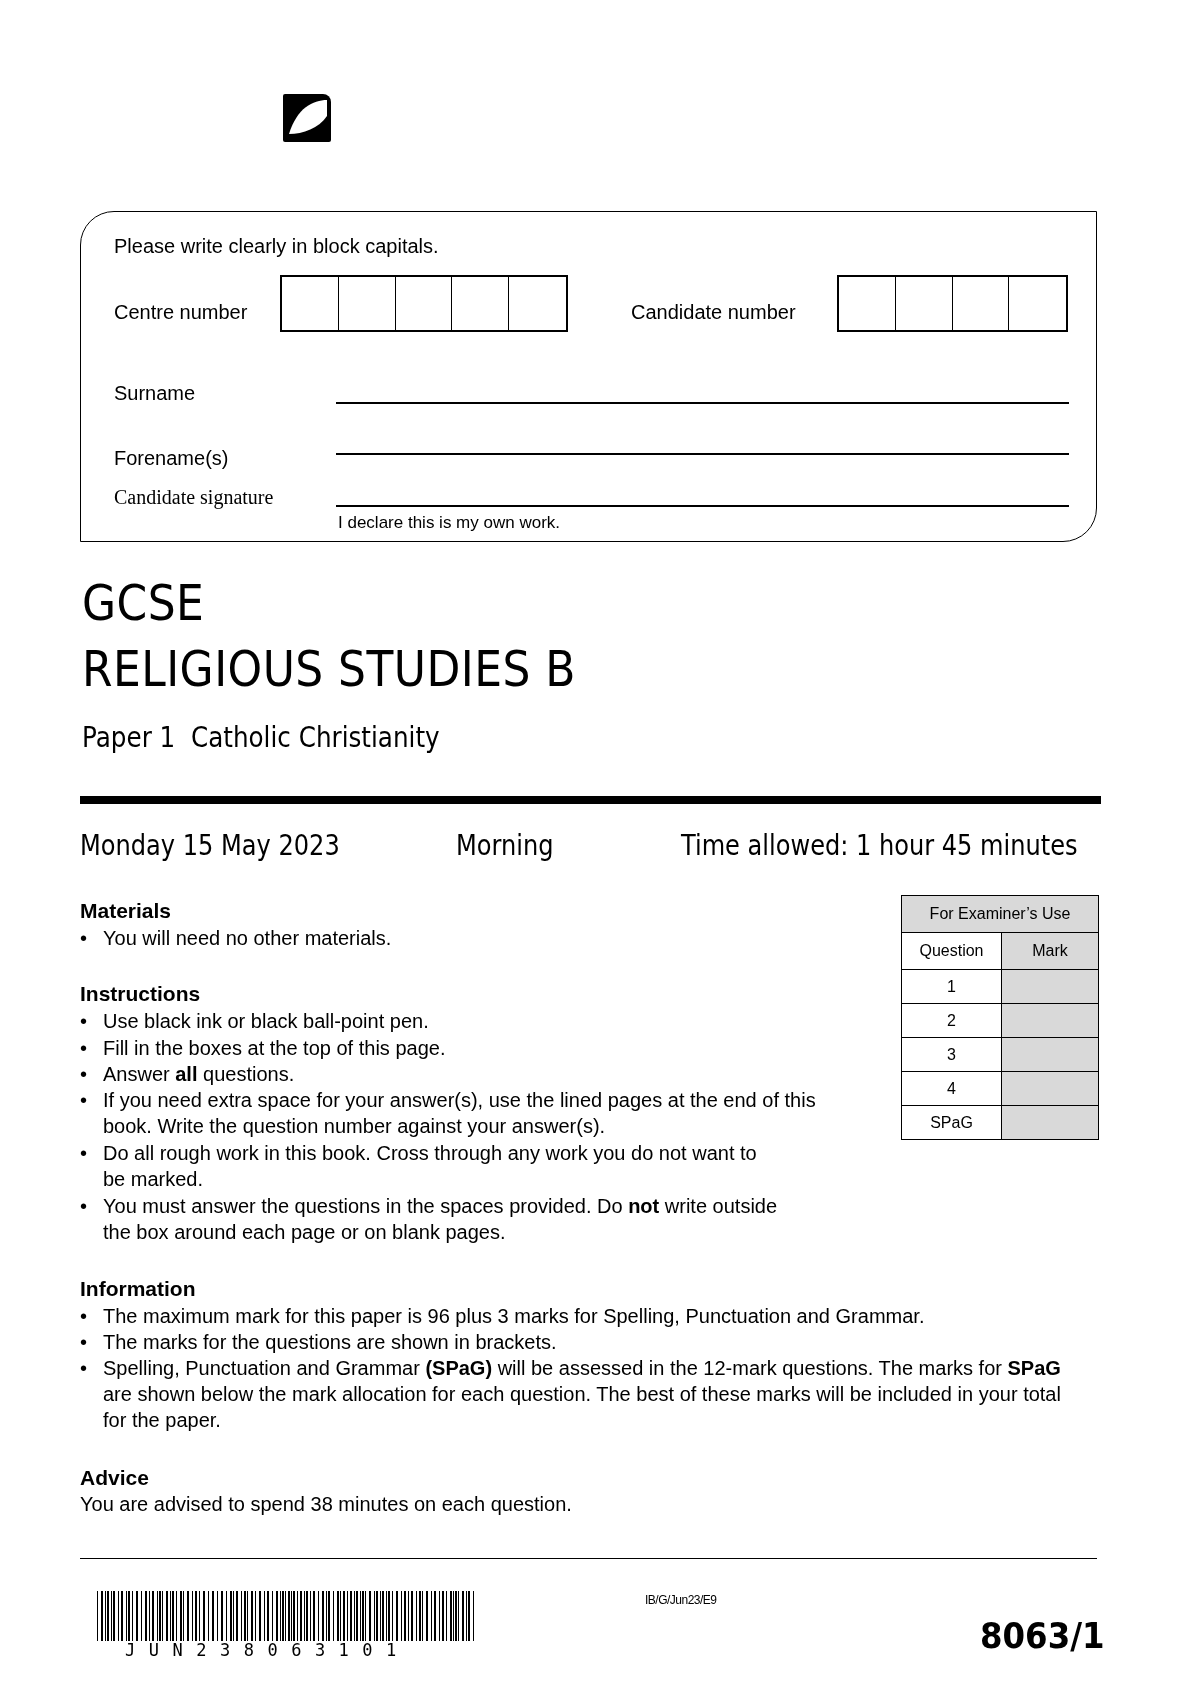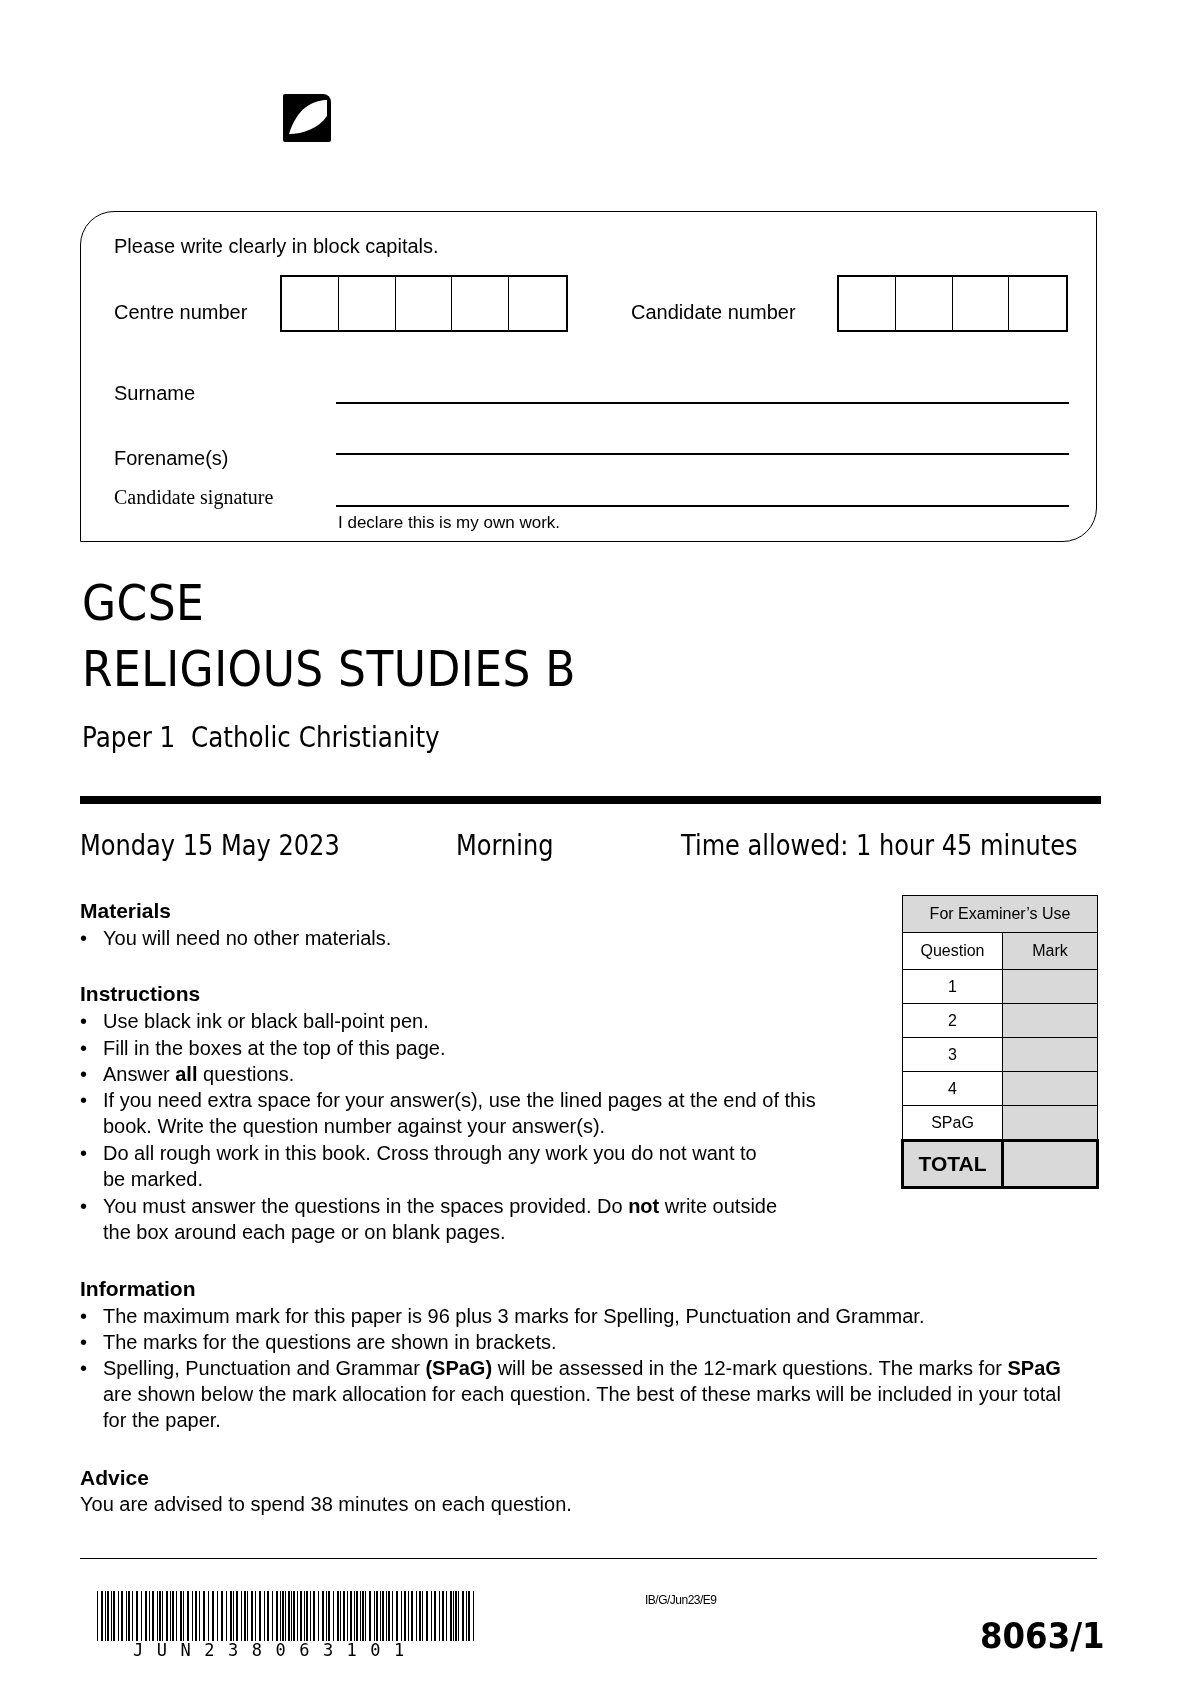--- a/index.html
+++ b/index.html
@@ -36,21 +36,21 @@
   .exam { left:901px; top:895px; width:198px; border-collapse:collapse; font-size:16px; }
   .exam td { border:1.5px solid #000; text-align:center; padding:0; }
   .exam .gray { background:#d9d9d9; }
   .exam .hdr td { height:36px; }
   .exam tr.r td { height:33px; }
   .exam .total td { height:44px; border:3px solid #000; font-weight:bold; font-size:21px; }
   
   .foot-rule { left:80px; top:1558px; width:1017px; height:0; border-top:1.5px solid #000; }
   .barcode { left:97px; top:1591px; width:383px; height:50px; display:flex; align-items:stretch; }
   .barcode span { display:block; background:#000; }
-  .barcode-num { left:125px; top:1642px; font-family:"DejaVu Sans Mono", monospace; font-size:17px; letter-spacing:13.5px; line-height:1;margin-left:8px; }
+  .barcode-num { left:125px; top:1642px; font-family:"DejaVu Sans Mono", monospace; font-size:17px; letter-spacing:13.5px; line-height:1; }
   .ref { left:645px; top:1594px; font-size:12px; letter-spacing:-0.5px; line-height:1; }
   .code { left:980px; top:1618px; font-family:"DejaVu Sans", sans-serif; font-weight:bold; font-size:36px; line-height:1; transform:scaleX(0.9); transform-origin:left; }
 </style>
 </head>
 <body>
 
 <div class="abs logo">
   <div class="logo-mark">
     <svg width="48" height="48" viewBox="0 0 48 48">
       <path d="M44 6 C30 6 14 14 6 40 C20 40 36 34 44 22 Z" fill="#fff"></path>
@@ -169,24 +169,20 @@
         <td class="gray"></td>
       </tr>
   <tr class="r">
         <td>4</td>
         <td class="gray"></td>
       </tr>
   <tr class="r">
         <td>SPaG</td>
         <td class="gray"></td>
       </tr>
-  <tr class="total">
-        <td class="gray">TOTAL</td>
-        <td class="gray"></td>
-      </tr>
 </tbody>
   </table>
 
 <div class="abs foot-rule"></div>
 <div class="abs barcode" id="barcode">
     <span style="width: 1px; margin-right: 3px;"></span>
     <span style="width: 2px; margin-right: 2px;"></span>
     <span style="width: 1px; margin-right: 1px;"></span>
     <span style="width: 2px; margin-right: 2px;"></span>
     <span style="width: 1px; margin-right: 1px;"></span>

